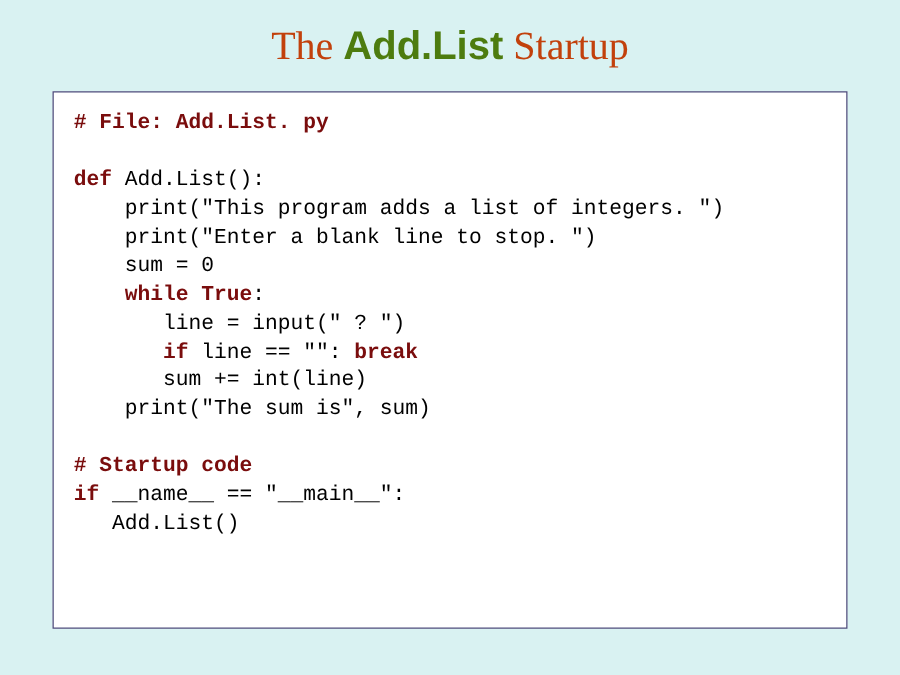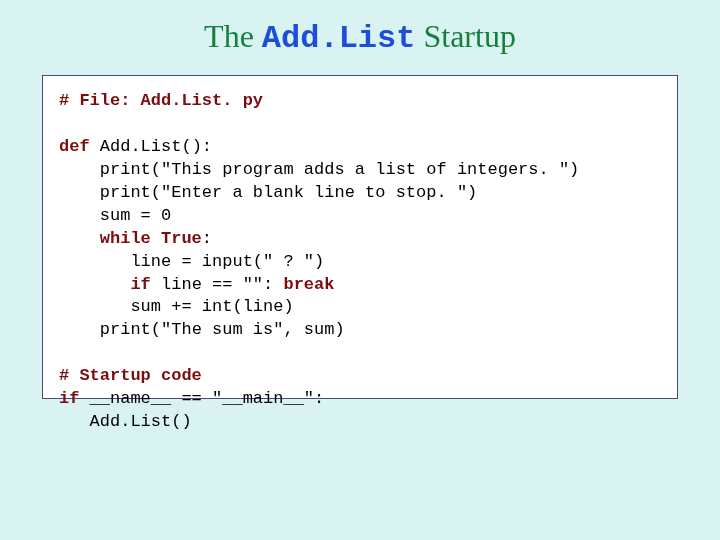--- a/index.html
+++ b/index.html
@@ -12,33 +12,33 @@
   }
   .title {
     text-align: center;
     padding-top: 18px;
     padding-bottom: 18px;
     font-size: 32px;
   }
   .title-serif {
     font-family: "Times New Roman", Times, serif;
     font-weight: 400;
-    color: #15803d;
+    color: #c2410c;
   }
   .title-mono {
-    font-family: Liberation Mono, monospace;
+    font-family: Liberation Sans, sans-serif;
     font-weight: bold;
-    color: #1d4ed8;
+    color: #4d7c0f;
   }
   .codebox {
     margin: 0 42px;
     background: #ffffff;
     border: 1px solid #4a4a7a;
     padding: 14px 16px 30px 16px;
-    height: 324px;
+    height: 430px;
   }
   .code {
     font-family: "Courier New", Courier, monospace;
     font-size: 17px;
     line-height: 1.35;
     white-space: pre;
     color: #000;
   }
   .kw { color: #7a0d0d; font-weight: bold; }
   .cm { color: #7a0d0d; font-weight: bold; }

